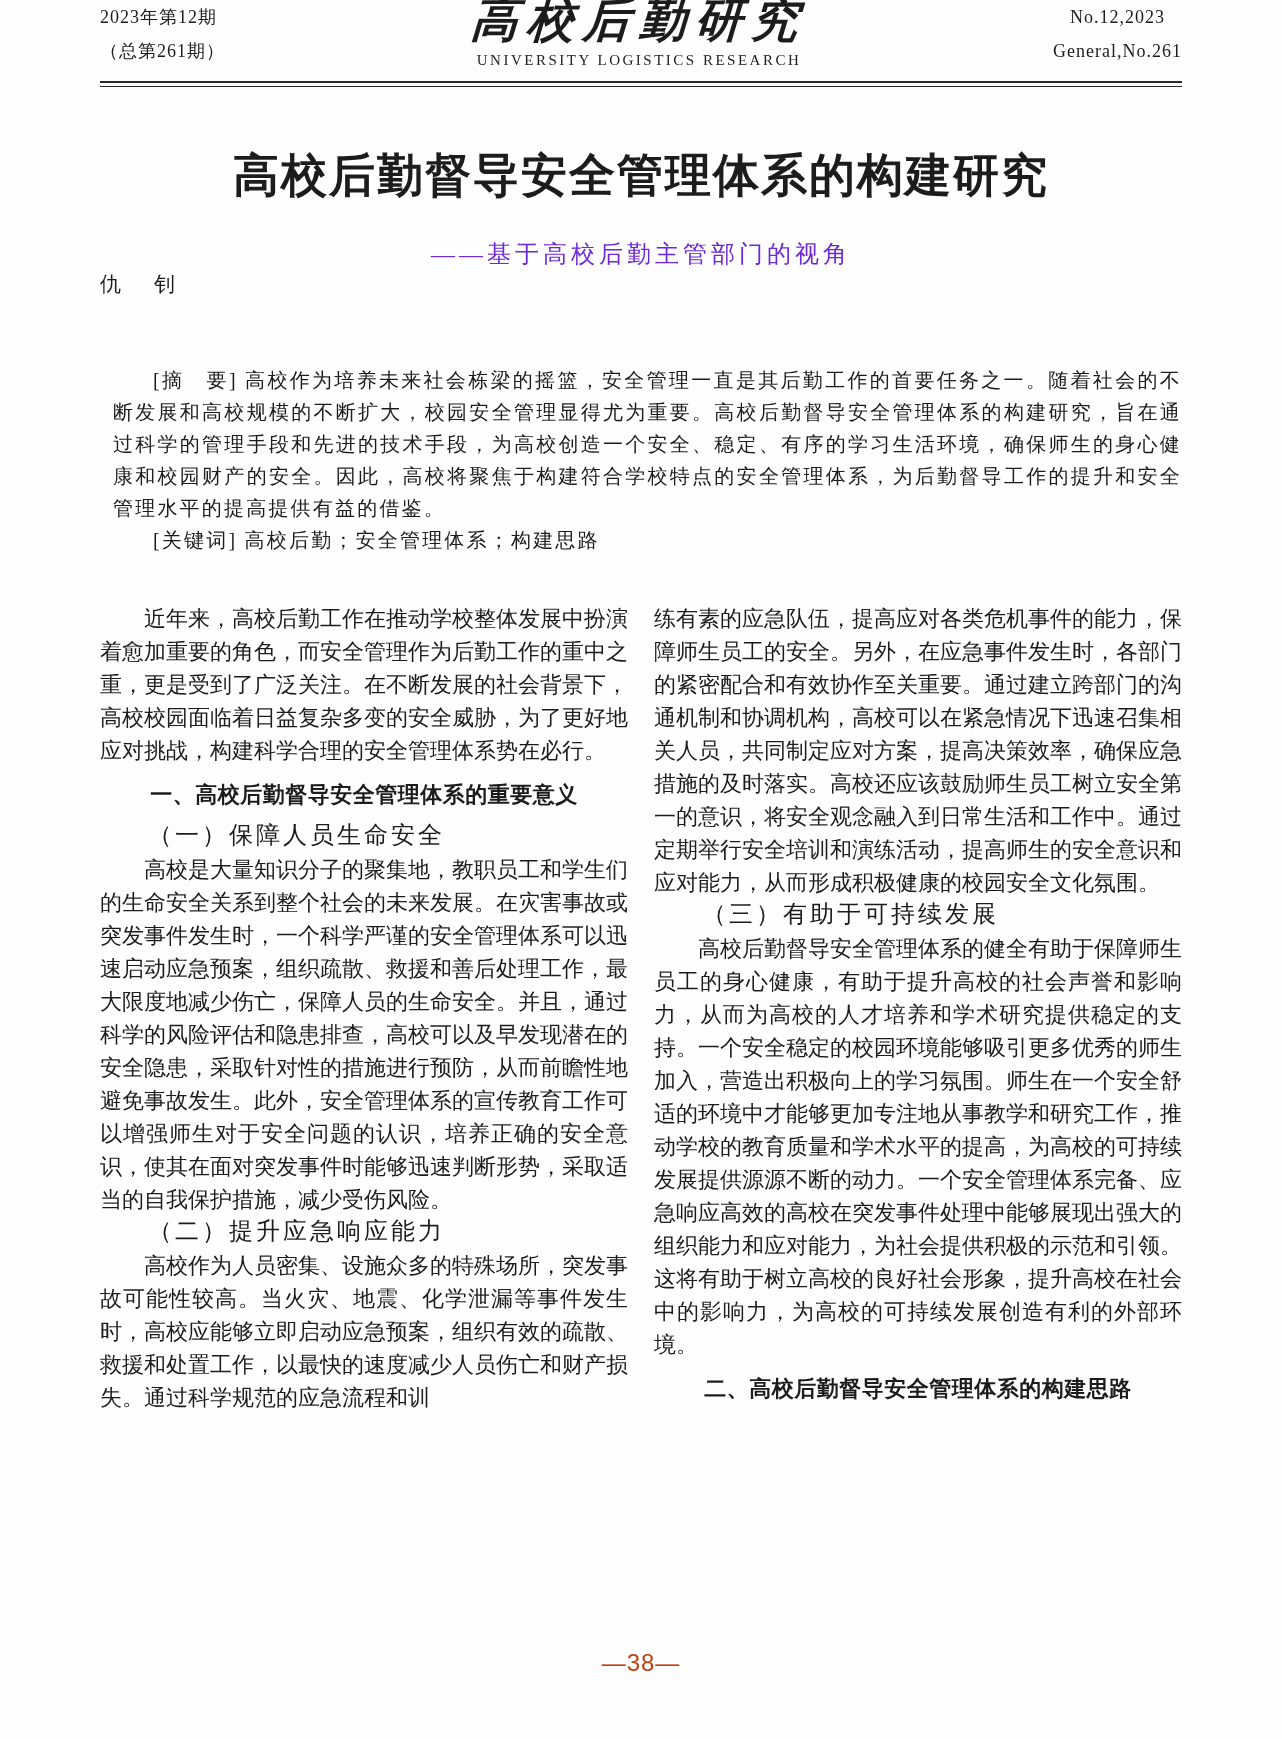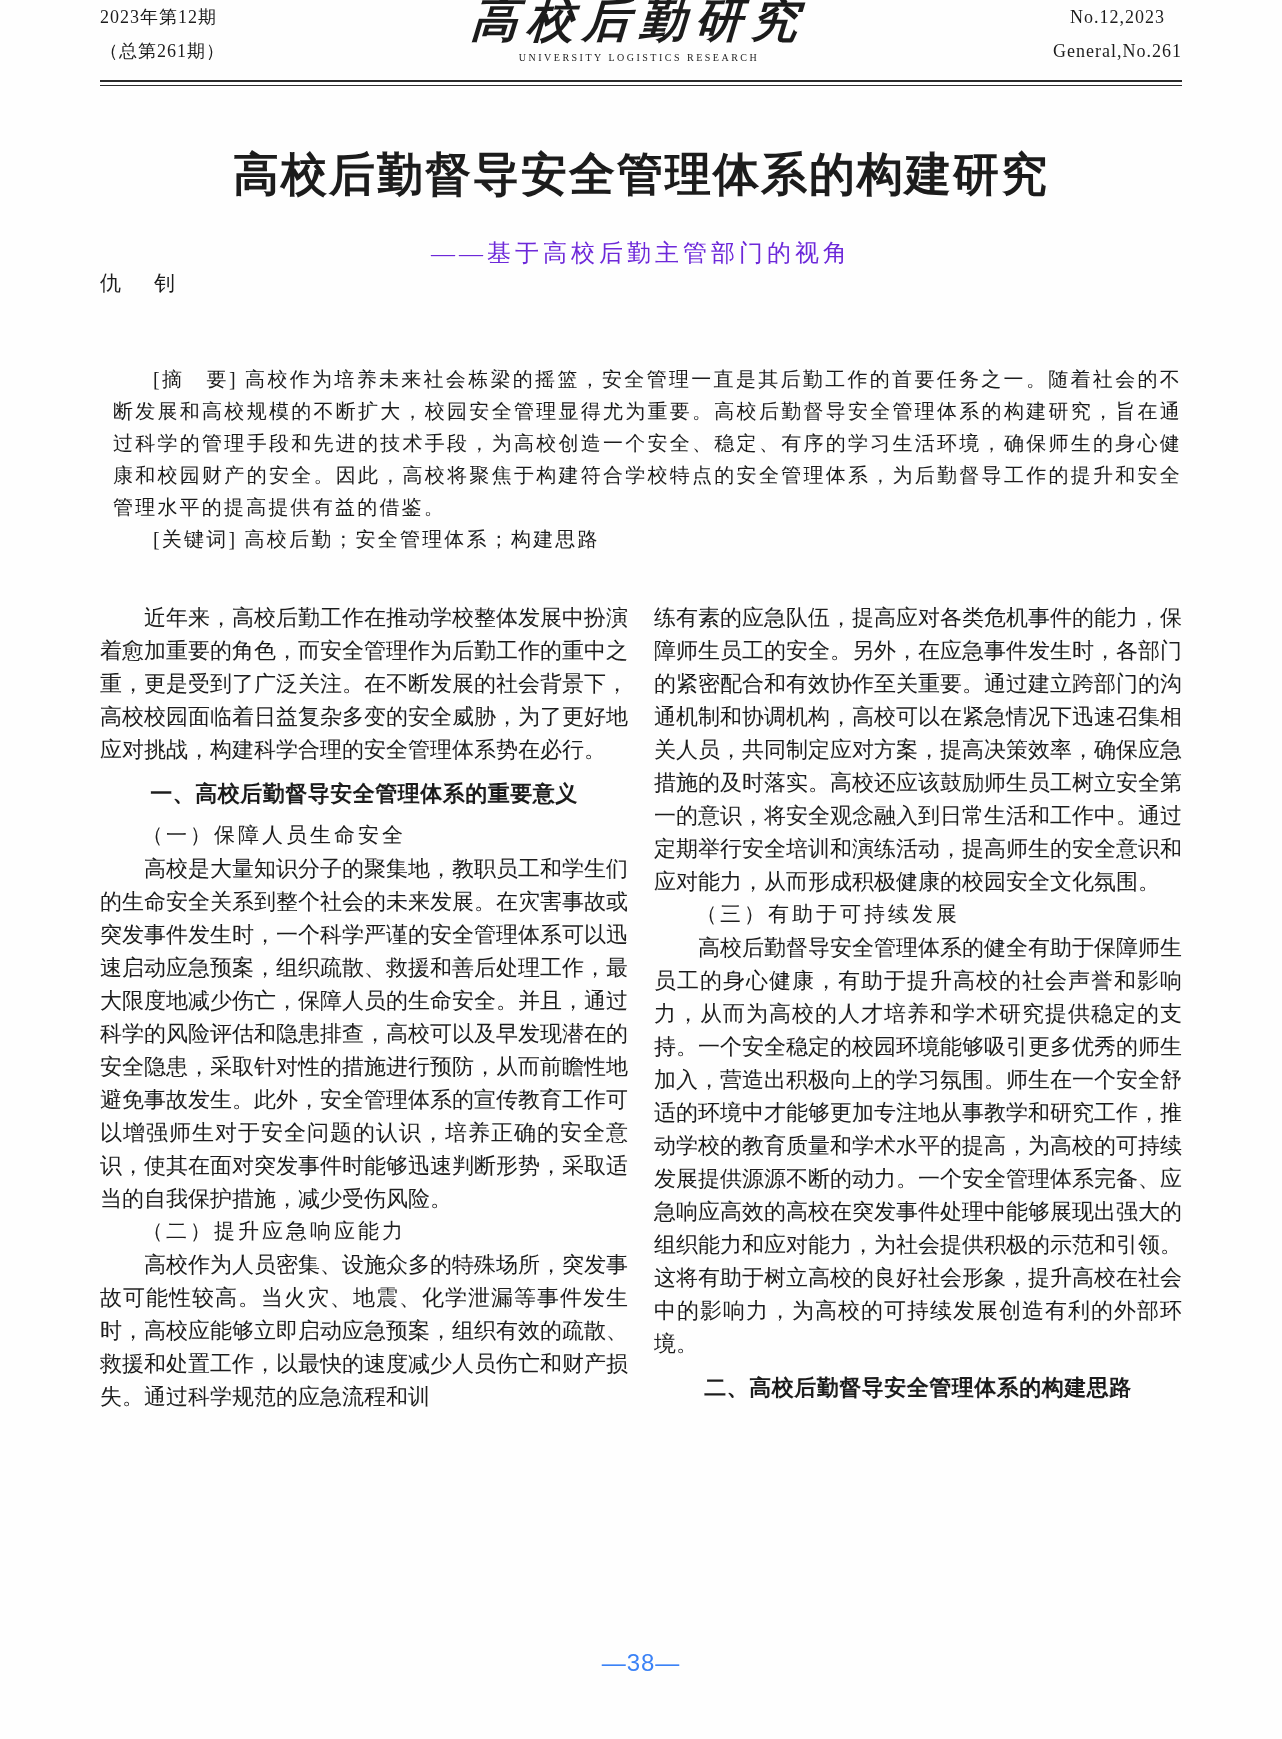--- a/index.html
+++ b/index.html
@@ -21,21 +21,21 @@
   }
   .issue-block{font-size:18px;line-height:34px;letter-spacing:1px;white-space:nowrap;}
   .issue-block.right{text-align:center;}
   .masthead-center{flex:1;text-align:center;margin-top:-6px;}
   .journal-title{
     font-size:47px;font-weight:700;font-style:italic;
     letter-spacing:9px;transform:skewX(-3deg);
     line-height:52px;
   }
   .journal-subtitle{
-    font-size:10px;letter-spacing:2.5px;margin-top:6px;color:#222;
+    font-size:15px;letter-spacing:2.5px;margin-top:6px;color:#222;
   }
   .double-rule{
     margin:12px 100px 0 100px;
     height:3px;
     border-top:2.5px solid #2a2a2a;
     border-bottom:1.5px solid #2a2a2a;
   }
 
   
   .article-title{
@@ -71,30 +71,30 @@
     text-align:justify;
   }
   .col{flex:1;min-width:0;}
   .col p{margin:0;}
   .col p.indent{text-indent:2em;}
   .col h2{
     margin:11px 0 9px 0;
     font-size:22px;font-weight:700;text-align:center;letter-spacing:0.5px;
   }
   .col .subhead{
-    font-family:Liberation Serif, serif;
-    font-size:21px;letter-spacing:3px;
+    font-family:Liberation Mono, monospace;
+    font-size:24px;letter-spacing:3px;
     text-indent:2em;font-weight:400;
   }
 
   
   .page-footer{
     position:absolute;left:0;right:0;bottom:62px;
     text-align:center;
-    font-size:24px;letter-spacing:1px;color:#3b82f6;
+    font-size:24px;letter-spacing:1px;color:#c2410c;
     font-family:"Liberation Sans", sans-serif;
   }
 </style>
 </head>
 <body>
 
 <div class="page">
 
   <div class="inner">
     <header class="masthead">

